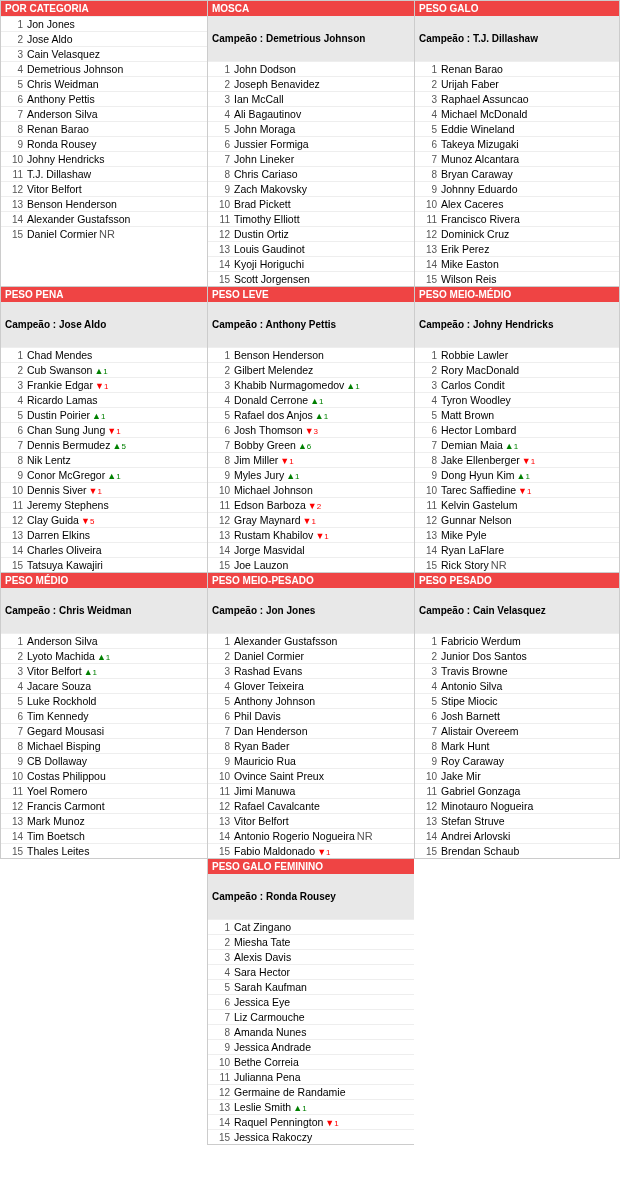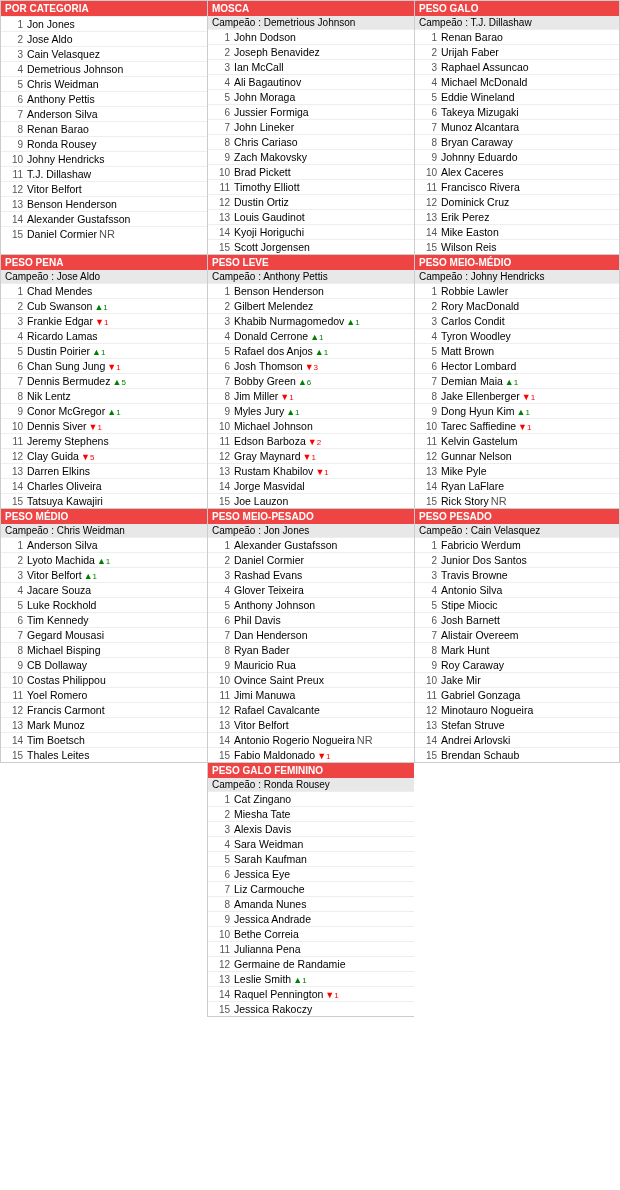--- a/index.html
+++ b/index.html
@@ -13,23 +13,23 @@
     .section-header {
       background: #ef4444;
       color: #fff;
       font-size: 10px;
       font-weight: bold;
       padding: 2px 4px;
       text-transform: uppercase;
     }
     .champion-row {
       background: #e8e8e8;
-      font-weight: normal;
+      font-weight: bold;
       font-size: 10px;
-      padding: 1px 4px;
+      padding: 17px 4px;
     }
     .ranked-list {
       list-style: none;
       padding: 0;
     }
     .ranked-list li {
       display: flex;
       align-items: center;
       padding: 1px 4px;
       font-size: 10.5px;
@@ -702,21 +702,21 @@
           <li>
             <span class="rank">2</span>
             <span class="name">Miesha Tate</span>
           </li>
           <li>
             <span class="rank">3</span>
             <span class="name">Alexis Davis</span>
           </li>
           <li>
             <span class="rank">4</span>
-            <span class="name">Sara Weidman</span>
+            <span class="name">Sara Hector</span>
           </li>
           <li>
             <span class="rank">5</span>
             <span class="name">Sarah Kaufman</span>
           </li>
           <li>
             <span class="rank">6</span>
             <span class="name">Jessica Eye</span>
           </li>
           <li>

